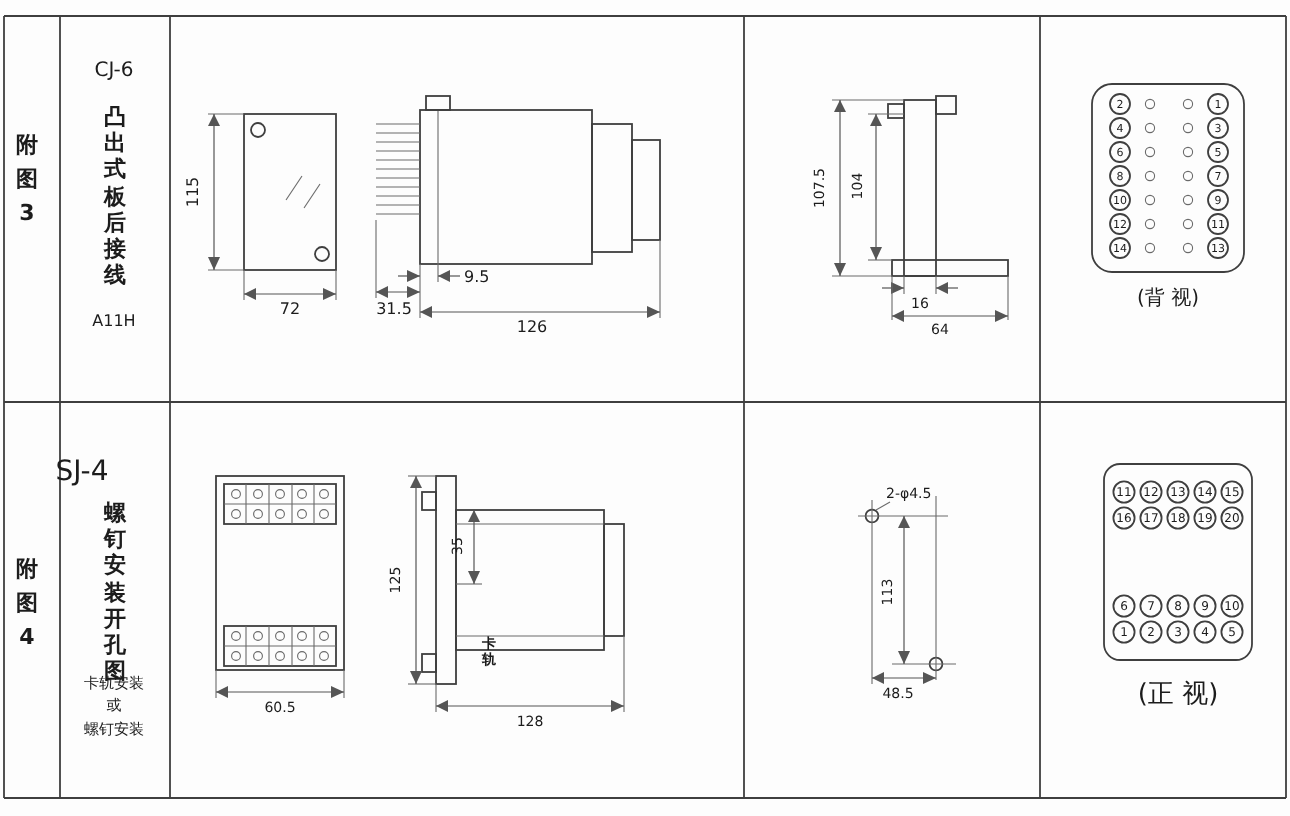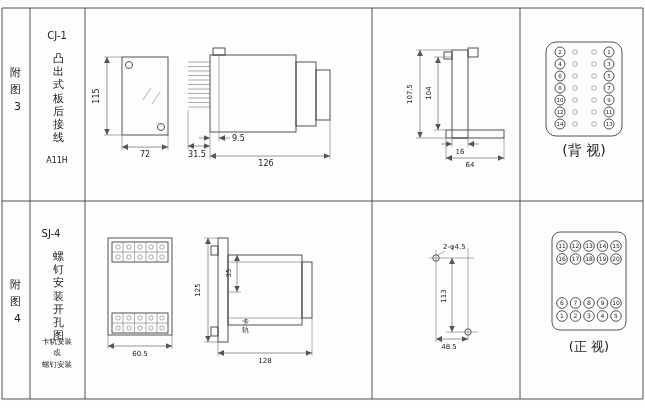--- a/index.html
+++ b/index.html
@@ -7,21 +7,21 @@
         font-family:"DejaVu Sans","Liberation Sans",sans-serif;color:#1c1c1c;overflow:hidden;}
   .artwork{position:absolute;left:0;top:0;}
   .ln{stroke:#3f3f3f;stroke-width:0.9;fill:none;}
   .tn{stroke:#6a6a6a;stroke-width:0.55;fill:none;}
   .dm{stroke:#555555;stroke-width:0.6;fill:none;}
   .artwork text{fill:#1c1c1c;font-size:8px;font-family:"DejaVu Sans","Liberation Sans",sans-serif;}
   .artwork text.t7{font-size:7px;}
   .artwork text.pin{font-size:5.5px;}
   .artwork text.pin2{font-size:6px;}
   .ov{position:absolute;}
-  .vtext{word-break:break-all;text-align:right;}
+  .vtext{word-break:break-all;text-align:center;font-weight:bold;}
   .ctext{text-align:center;}
   .pre{white-space:pre-line;}
 </style>
 </head>
 <body>
 
 <div class="page">
 
 <svg class="artwork" width="645" height="408" viewBox="0 0 645 408">
   <defs>
@@ -277,27 +277,27 @@
     <circle class="ln" cx="589" cy="316" r="5.3"></circle>
         <text class="pin2" x="589" y="318.2" text-anchor="middle">3</text>
     <circle class="ln" cx="602.5" cy="316" r="5.3"></circle>
         <text class="pin2" x="602.5" y="318.2" text-anchor="middle">4</text>
     <circle class="ln" cx="616" cy="316" r="5.3"></circle>
         <text class="pin2" x="616" y="318.2" text-anchor="middle">5</text>
   </g>
 </svg>
 
 <div class="ov vtext" style="left:6px;top:64px;width:15px;font-size:11px;line-height:1.55;">附图3</div>
-<div class="ov ctext" style="left:32px;top:30px;width:50px;font-size:10px;">CJ-1</div>
+<div class="ov ctext" style="left:32px;top:30px;width:50px;font-size:10px;">CJ-6</div>
 <div class="ov vtext" style="left:51px;top:52px;width:13px;font-size:11px;line-height:1.2;">凸出式板后接线</div>
 <div class="ov ctext" style="left:32px;top:156px;width:50px;font-size:8px;">A11H</div>
-<div class="ov ctext" style="left:546px;top:142px;width:76px;font-size:14px;">(背 视)</div>
+<div class="ov ctext" style="left:546px;top:142px;width:76px;font-size:10px;">(背 视)</div>
 
 <div class="ov vtext" style="left:6px;top:276px;width:15px;font-size:11px;line-height:1.55;">附图4</div>
-<div class="ov ctext" style="left:26px;top:228px;width:50px;font-size:10px;text-align:center;">SJ-4</div>
+<div class="ov ctext" style="left:16px;top:228px;width:50px;font-size:14px;text-align:center;">SJ-4</div>
 <div class="ov vtext" style="left:51px;top:250px;width:13px;font-size:11px;line-height:1.2;">螺钉安装开孔图</div>
 <div class="ov ctext pre" style="left:30px;top:336px;width:54px;font-size:7.5px;line-height:1.5;">卡轨安装
 或
 螺钉安装</div>
 <div class="ov vtext" style="left:240px;top:274px;width:9px;font-size:7px;line-height:1.2;margin-top:44px;">卡轨</div>
 <div class="ov ctext" style="left:552px;top:338px;width:74px;font-size:13px;">(正 视)</div>
 
 </div>
 
 </body></html>

